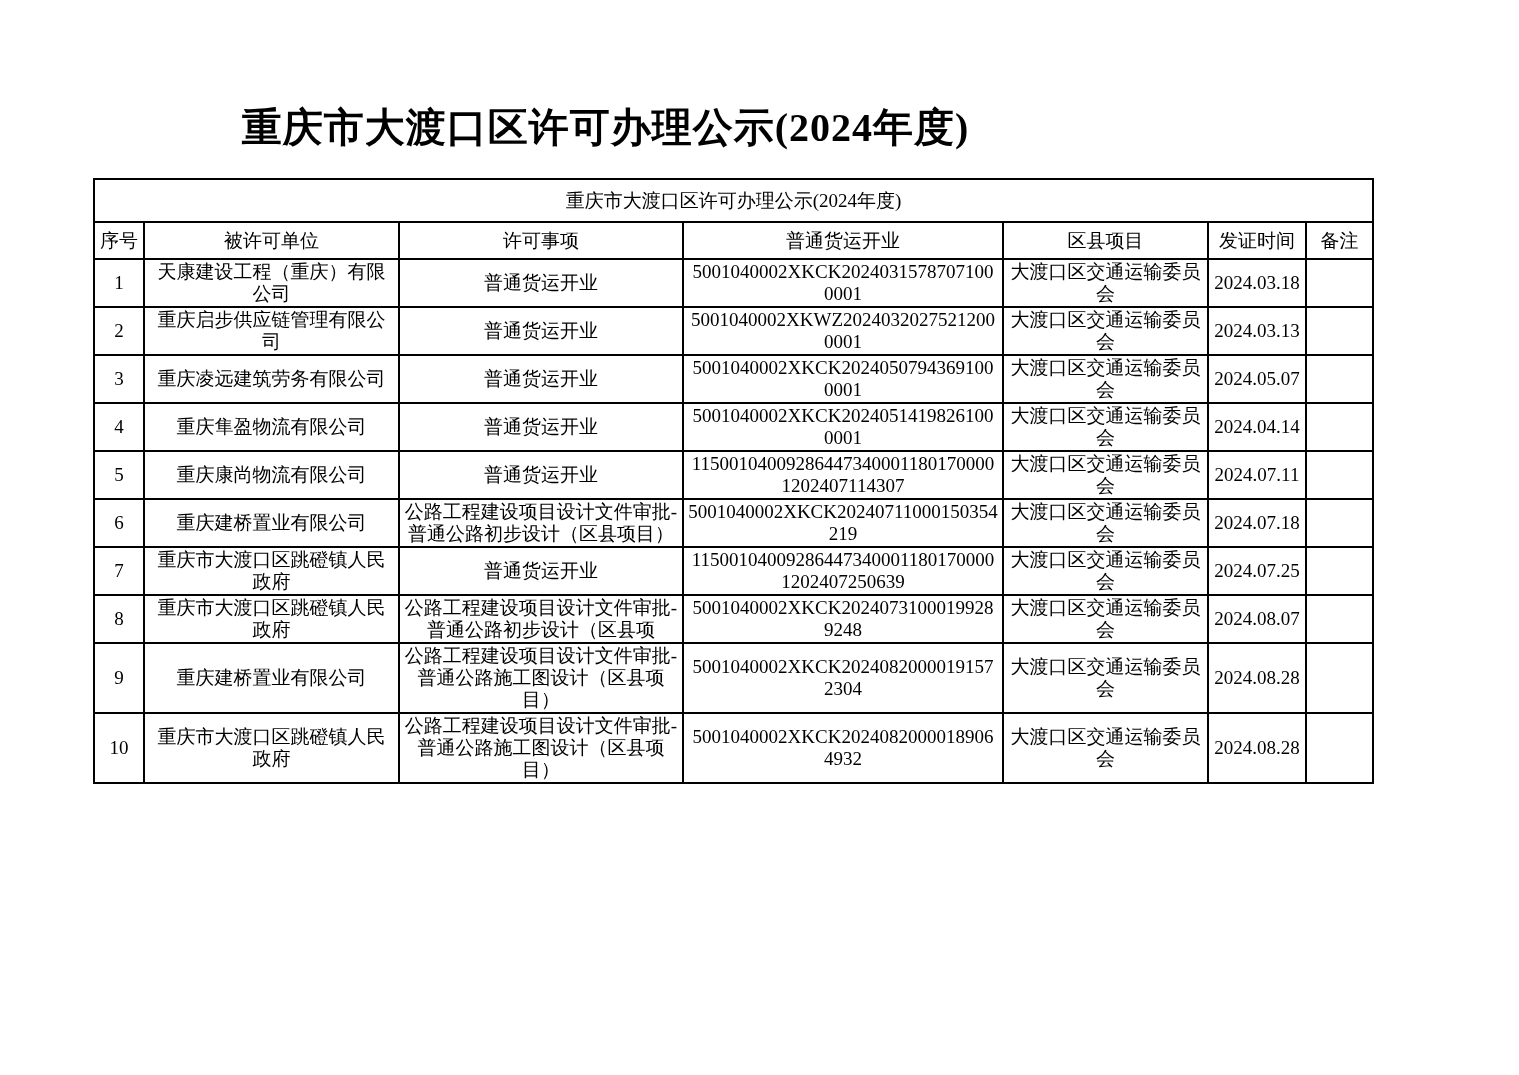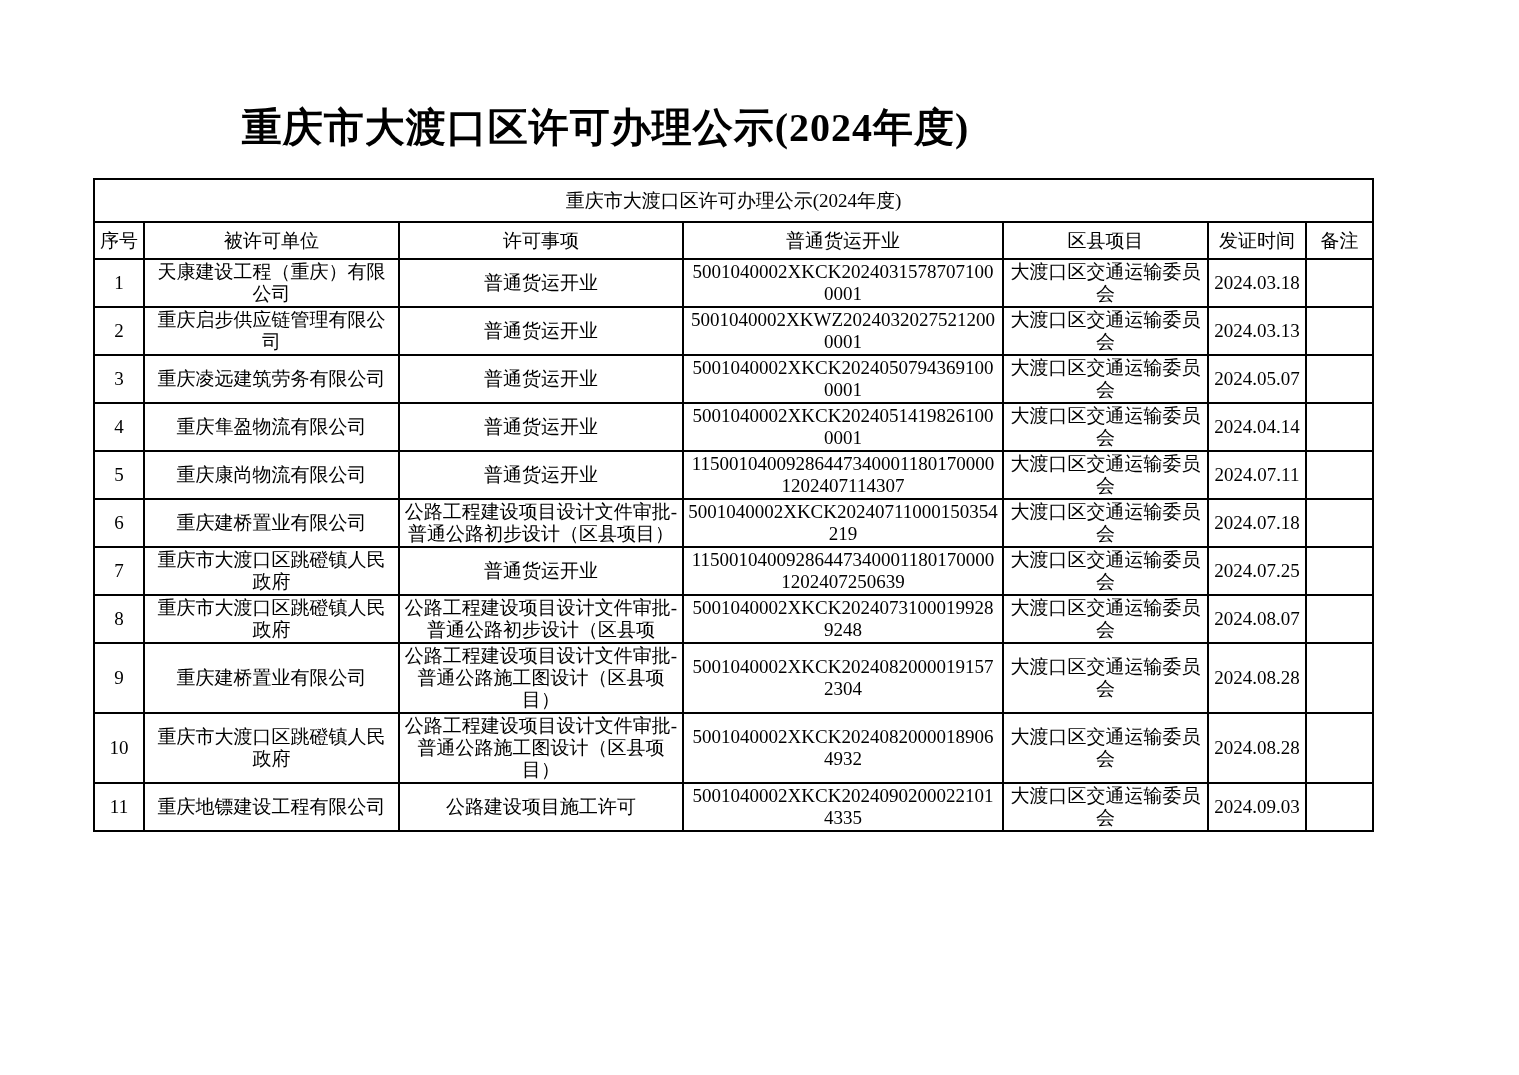--- a/index.html
+++ b/index.html
@@ -174,25 +174,16 @@
         </tr>
         <tr>
           <td>10</td>
           <td>重庆市大渡口区跳磴镇人民政府</td>
           <td>公路工程建设项目设计文件审批-普通公路施工图设计（区县项目）</td>
           <td>5001040002XKCK20240820000189064932</td>
           <td>大渡口区交通运输委员会</td>
           <td>2024.08.28</td>
           <td></td>
         </tr>
-        <tr>
-          <td>11</td>
-          <td>重庆地镖建设工程有限公司</td>
-          <td>公路建设项目施工许可</td>
-          <td>5001040002XKCK20240902000221014335</td>
-          <td>大渡口区交通运输委员会</td>
-          <td>2024.09.03</td>
-          <td></td>
-        </tr>
       </tbody>
   </table>
 
 </div>
 
 </body></html>

